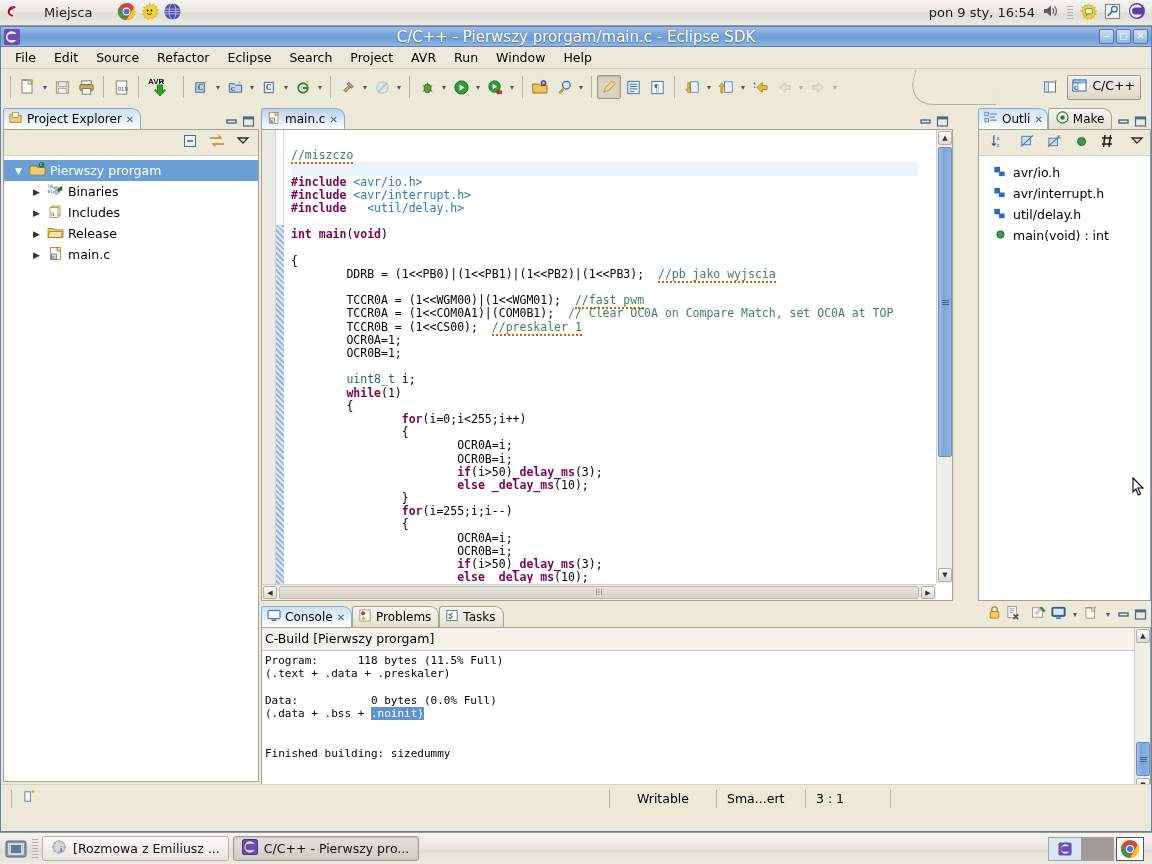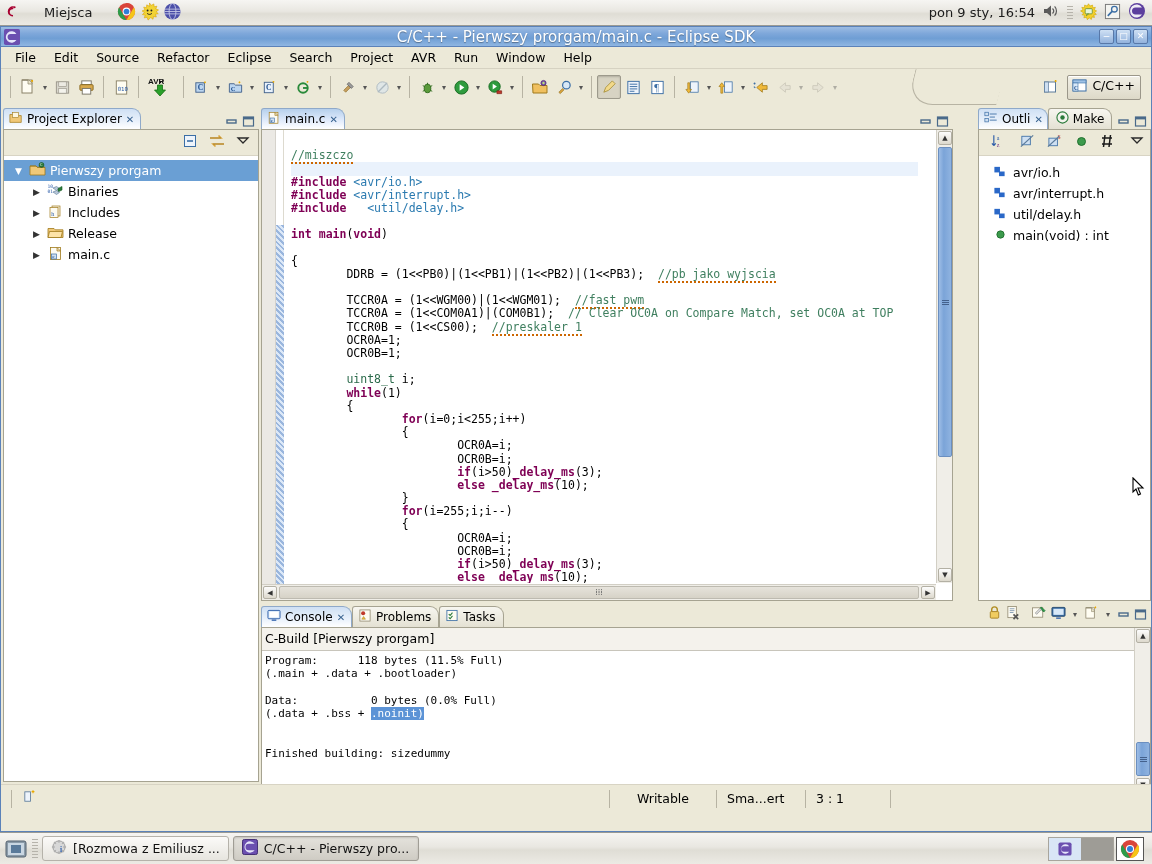--- a/index.html
+++ b/index.html
@@ -955,21 +955,21 @@
             <span class="max-ic">
               <svg width="13" height="13" viewBox="0 0 13 13">
                   <rect x="1.5" y="2" width="10" height="9" fill="none" stroke="#4a6a8a" stroke-width="1.2"></rect>
                   <rect x="1.5" y="2" width="10" height="2.4" fill="#4a6a8a"></rect>
                 </svg>
             </span>
           </div>
         </div>
         <div class="con-body">
           <div class="con-head">C-Build [Pierwszy prorgam]</div>
-          <div class="con-text" id="console-text"><div>Program:      118 bytes (11.5% Full)</div><div>(.main + .data + .bootloader)</div><div>&nbsp;</div><div>Data:           0 bytes (0.0% Full)</div><div><span>(.data + .bss + </span><span class="con-sel">.noinit)</span></div><div>&nbsp;</div><div>&nbsp;</div><div>Finished building: sizedummy</div></div>
+          <div class="con-text" id="console-text"><div>Program:      118 bytes (11.5% Full)</div><div>(.text + .data + .preskaler)</div><div>&nbsp;</div><div>Data:           0 bytes (0.0% Full)</div><div><span>(.data + .bss + </span><span class="con-sel">.noinit)</span></div><div>&nbsp;</div><div>&nbsp;</div><div>Finished building: sizedummy</div></div>
           <div class="con-vsb">
             <div class="up">▲</div>
             <div class="thumb">
                 <div class="grip"></div>
               </div>
             <div class="down">▼</div>
           </div>
         </div>
       </div>
 

